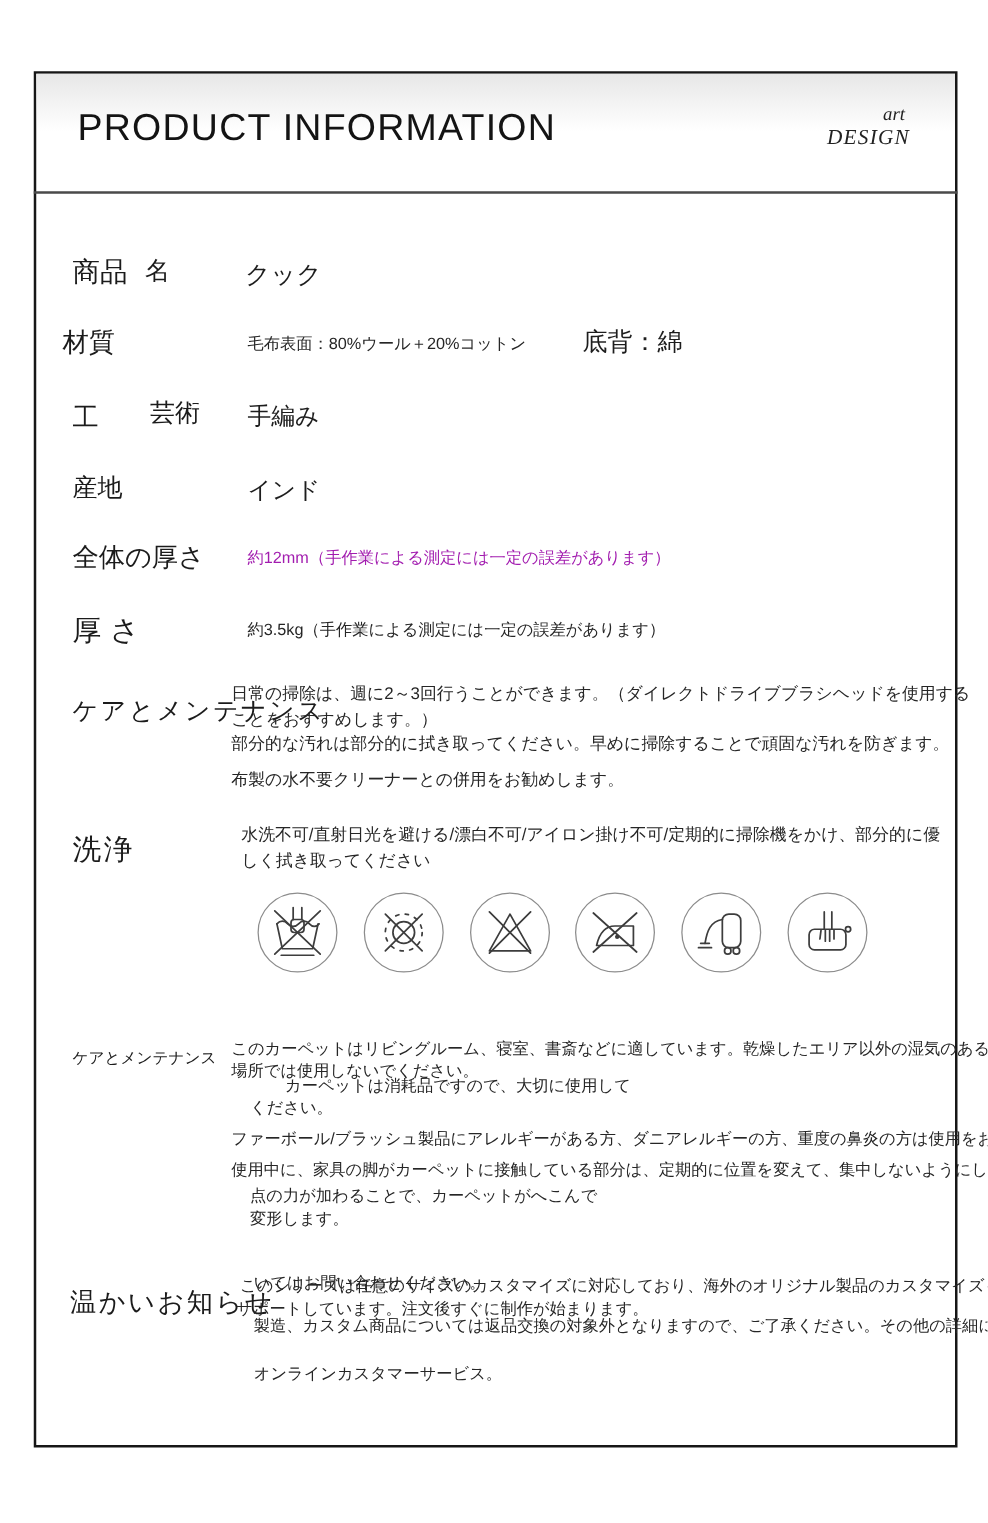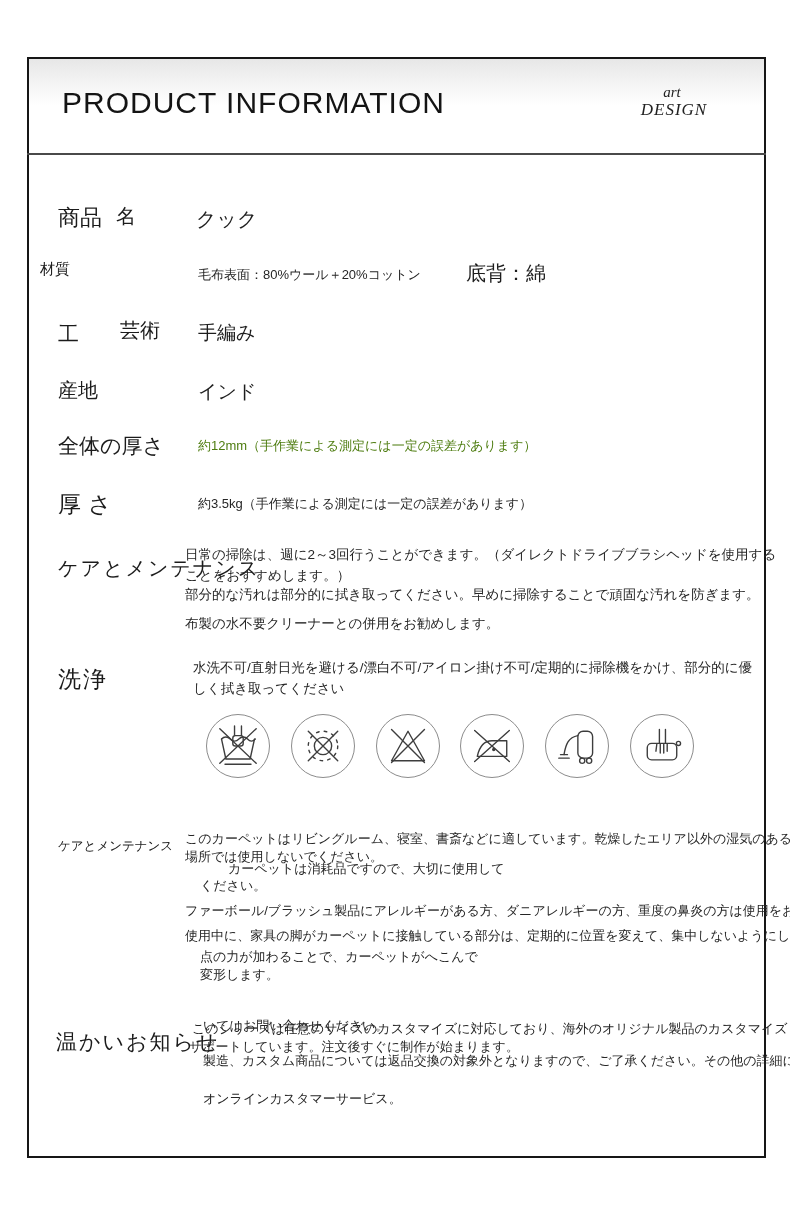--- a/index.html
+++ b/index.html
@@ -13,40 +13,40 @@
 
   
   .sheet-border { position:absolute; left:27px; top:57px; width:739px; height:1101px;
                   border:2px solid #161616; background:transparent; }
   .header-gradient { position:absolute; left:29px; top:59px; width:735px; height:46px;
                      background:linear-gradient(180deg,#e7e7e7 0%,rgba(252,252,252,0) 100%); }
   .header-divider { position:absolute; left:27px; top:153px; width:739px; height:2px; background:#4a4a4a; }
 
   
   .page-title { left:62px; top:86px; font-size:30px; letter-spacing:1px; font-weight:500; color:#141414; }
-  .brand { left:620px; top:84px; width:108px; text-align:center;
+  .brand { left:620px; top:84px; width:108px; text-align:right;
            font-family:"Liberation Serif","DejaVu Serif",serif; font-style:italic; color:#222; }
   .brand .brand-top { font-size:15px; padding-right:4px; line-height:17px; }
   .brand .brand-bottom { font-size:17px; letter-spacing:1px; line-height:18px; }
 
   
   .lbl { color:#1b1b1b; }
   .lbl-name       { left:58px;  top:203px; font-size:22px; }
   .lbl-name-sub   { font-size:20px; margin-left:14px; position:relative; top:-2px; }
   .val-name       { left:196px; top:206px; font-size:20px; }
-  .lbl-material   { left:40px;  top:260px; font-size:15px;text-align:right; }
+  .lbl-material   { left:50px;  top:260px; font-size:21px;text-align:right; }
   .val-material-front { left:198px; top:266px; font-size:13px; color:#262626; }
   .val-material-back  { left:466px; top:260px; font-size:20px; }
   .lbl-craft      { left:58px;  top:320px; font-size:21px; }
   .lbl-craft-sub  { left:120px; top:317px; font-size:20px; }
   .val-craft      { left:198px; top:320px; font-size:19px; }
   .lbl-origin     { left:58px;  top:377px; font-size:20px; }
   .val-origin     { left:198px; top:379px; font-size:19px; }
   .lbl-thickness  { left:58px;  top:432px; font-size:21px; }
-  .val-thickness  { left:198px; top:437px; font-size:13px; color:#4d7c0f; }
+  .val-thickness  { left:198px; top:437px; font-size:13px; color:#a21caf; }
   .lbl-weight     { left:58px;  top:489px; font-size:23px; letter-spacing:7px; }
   .val-weight     { left:198px; top:495px; font-size:13px; color:#262626; }
 
   
   .lbl-care  { left:58px; top:555px; font-size:20px; letter-spacing:2px; }
   .care-p    { font-size:13.5px; color:#262626; }
   .care-p1l1 { left:185px; top:546px; }
   .care-p1l2 { left:185px; top:567px; }
   .care-p2   { left:185px; top:586px; }
   .care-p3   { left:185px; top:615px; }

